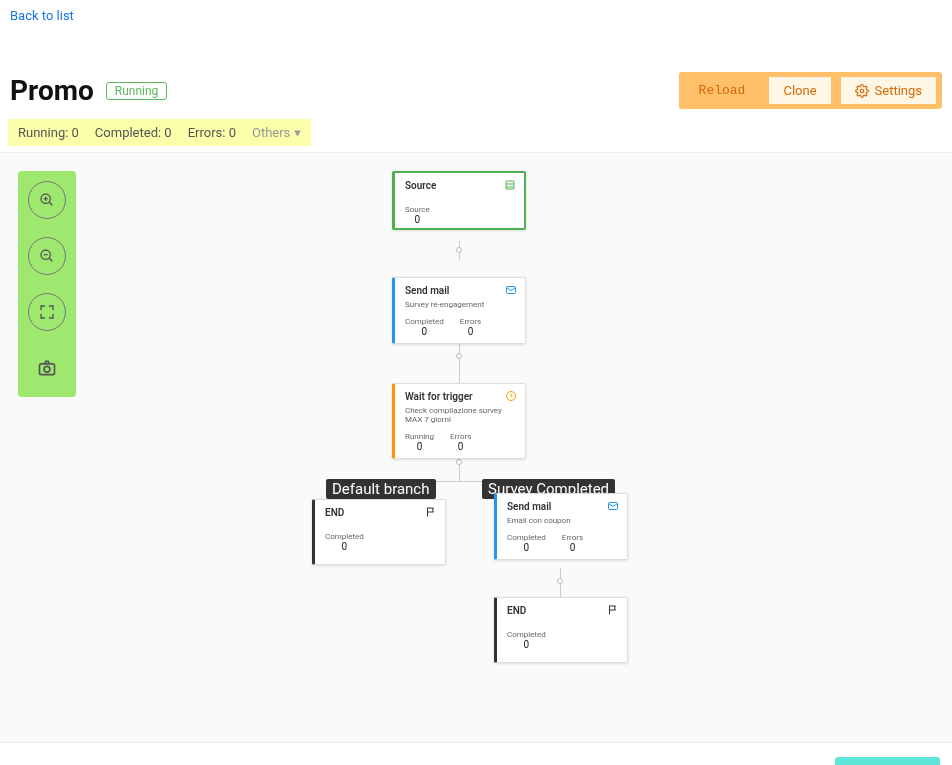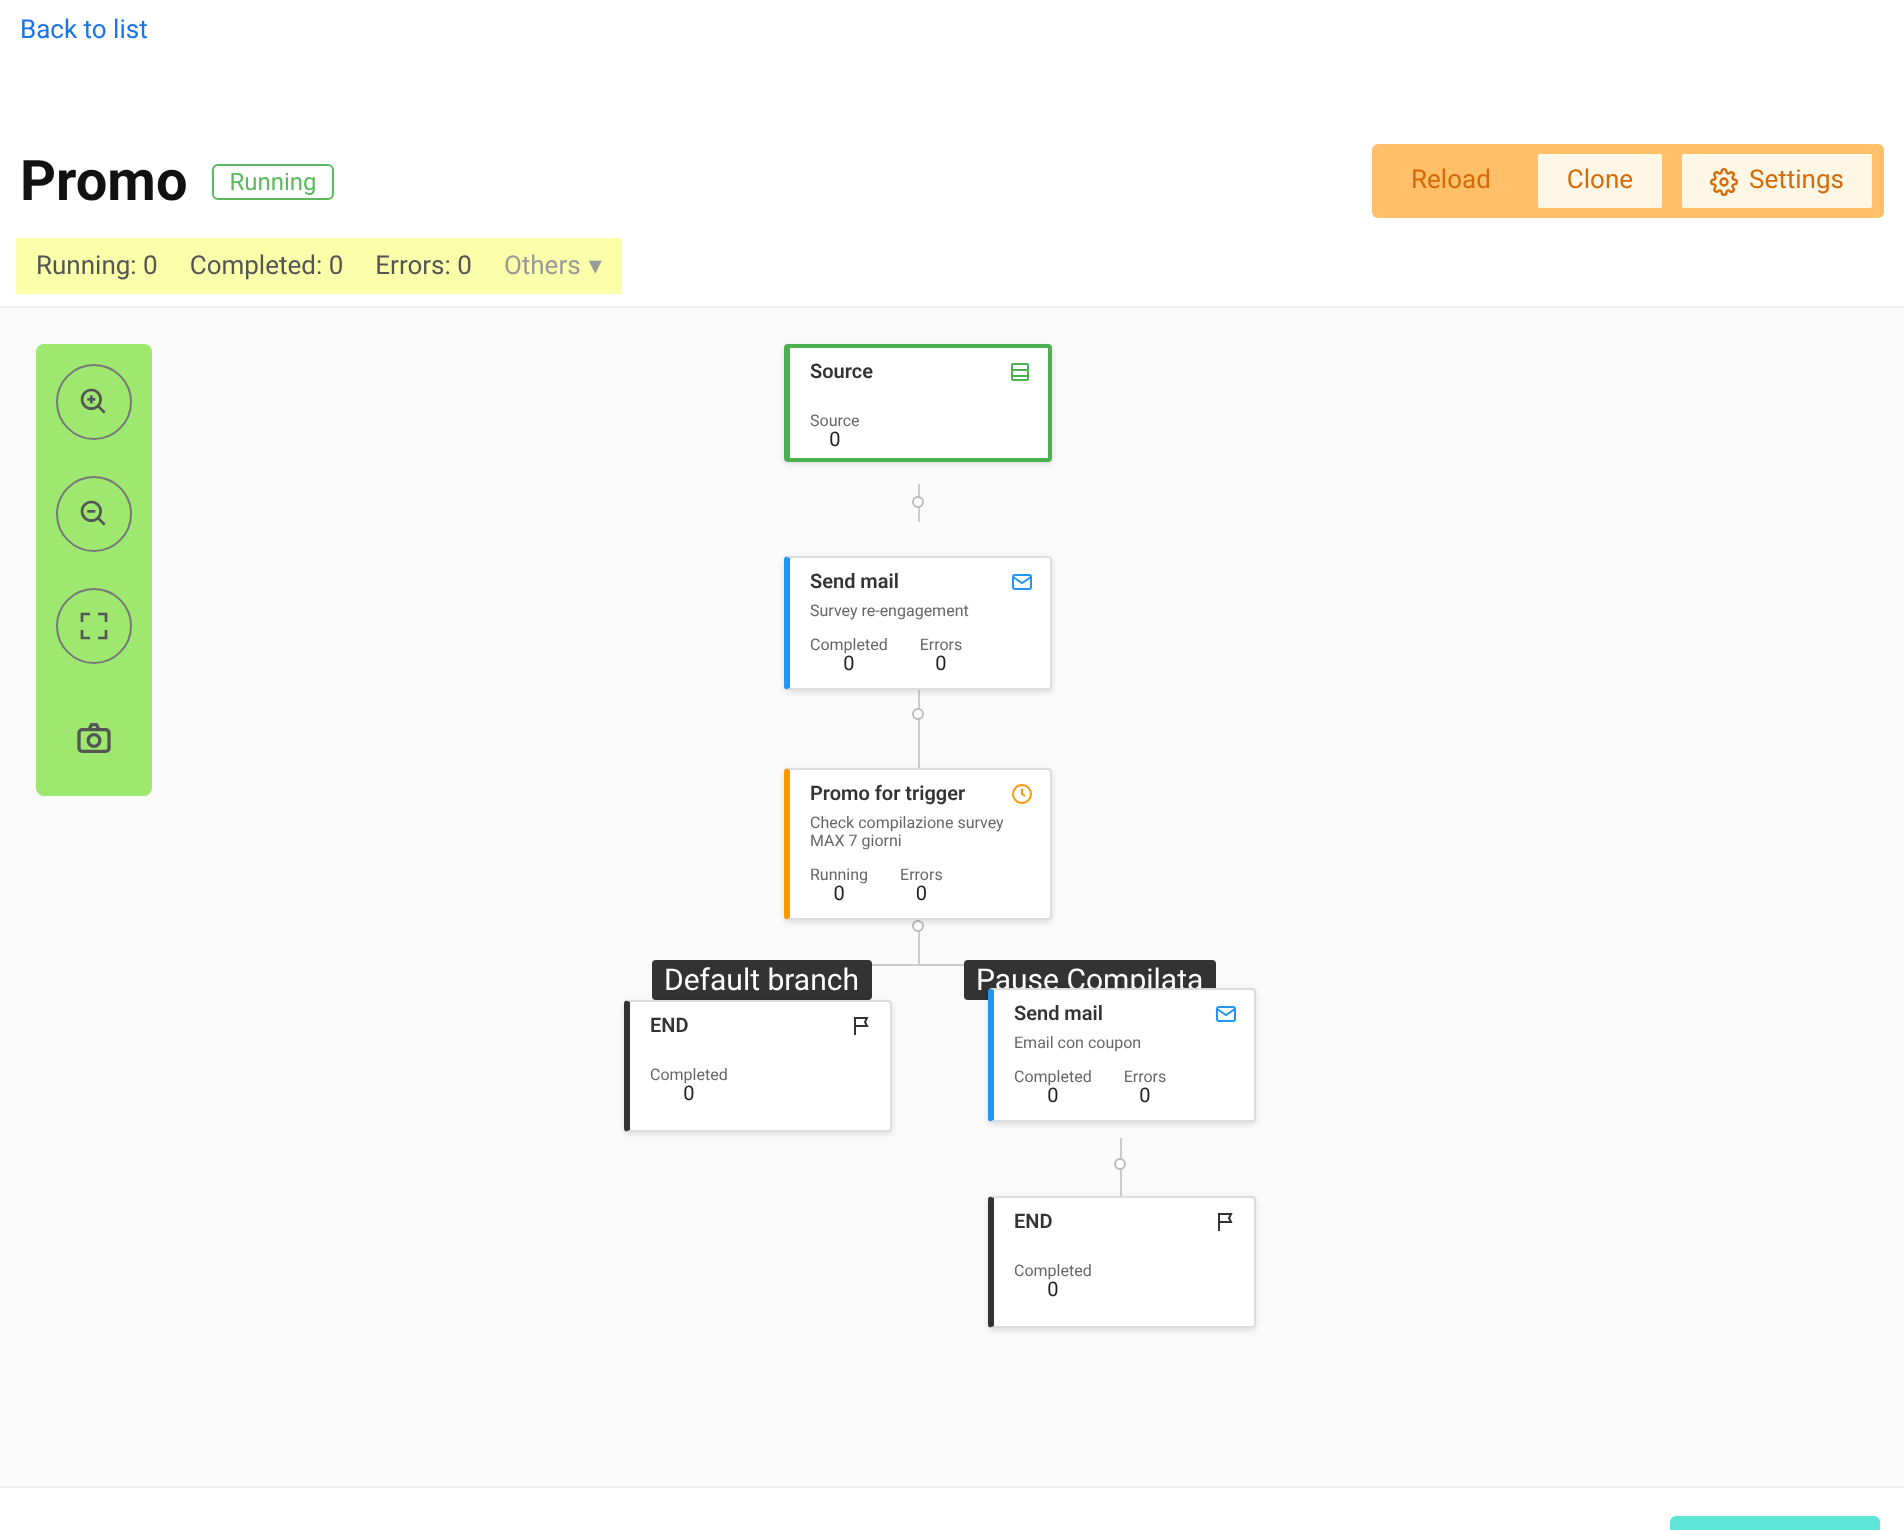--- a/index.html
+++ b/index.html
@@ -7,21 +7,21 @@
 
   .back-link { display: inline-block; margin: 8px 0 0 10px; color: #1a73e8; font-size: 13px; text-decoration: none; }
 
   .header-row { display: flex; align-items: center; justify-content: space-between; padding: 6px 10px 0 10px; margin-top: 43px; }
   .title-wrap { display: flex; align-items: center; gap: 12px; }
   .page-title { font-size: 28px; font-weight: 700; color: #111; }
   .status-pill { border: 1px solid #5cb85c; color: #5cb85c; font-size: 12px; padding: 1px 8px; border-radius: 3px; }
 
   .actions { display: flex; gap: 8px; background: #ffc069; padding: 4px 5px; border-radius: 3px;}
   .action-btn { background: #fff7e6; border: 1px solid #ffc069; color: #d46b08; padding: 6px 14px; font-size: 13px; border-radius: 2px; cursor: pointer; display: flex; align-items: center; gap: 6px; }
-  .action-btn.plain { background: transparent; border-color: transparent; }
+  .action-btn.plain { background: transparent; border-color: transparent; font-family: Liberation Mono, monospace; }
   .gear { display:inline-flex; }
 
   .stats-bar { display: inline-flex; gap: 16px; align-items: center; background: #fcffaa; padding: 6px 10px; margin: 10px 0 0 8px; font-size: 13px; color: #555; }
   .stats-bar .others { color: #999; display: flex; align-items: center; gap: 4px; }
 
   .canvas-area { position: relative; background: #fafafa; border-top: 1px solid #eee; margin-top: 6px; height: 590px; overflow: hidden; }
 
   .toolbox { position: absolute; left: 18px; top: 18px; width: 58px; background: #9ee870; border-radius: 4px; padding: 10px 0; display: flex; flex-direction: column; gap: 18px; align-items: center; }
   .tool-btn { width: 38px; height: 38px; border-radius: 50%; border: 1.5px solid #777; background: transparent; display: flex; align-items: center; justify-content: center; cursor: pointer; color:#555; }
   .tool-btn.borderless { border: none; }
@@ -129,21 +129,21 @@
   <div class="dot" style="left:456px; top:306px;"></div>
 
   <div class="connector" style="left:380px; top:328px; width:180px; height:1px;"></div>
   <div class="connector" style="left:380px; top:328px; width:1px; height:19px;"></div>
   <div class="connector" style="left:560px; top:328px; width:1px; height:19px;"></div>
 
   <div class="connector" style="left:560px; top:415px; width:1px; height:30px;"></div>
   <div class="dot" style="left:557px; top:425px;"></div>
 
   <div class="branch-label" style="left:326px; top:326px;">Default branch</div>
-  <div class="branch-label" style="left:482px; top:326px;">Pause Compilata</div>
+  <div class="branch-label" style="left:482px; top:326px;">Survey Completed</div>
 
   <div class="node bar-green" style="left:392px; top:18px; height:59px;">
     <div class="node-head">
       <span>Source</span>
       <span>
           <svg width="12" height="12" viewBox="0 0 24 24" fill="none" stroke="#4caf50" stroke-width="2">
             <rect x="4" y="4" width="16" height="16" rx="1"></rect>
             <line x1="4" y1="10" x2="20" y2="10"></line>
             <line x1="4" y1="16" x2="20" y2="16"></line>
           </svg>
@@ -175,21 +175,21 @@
         </div>
       <div class="st-col">
           <div>Errors</div>
           <div class="v">0</div>
         </div>
     </div>
   </div>
 
   <div class="node bar-orange" style="left:392px; top:230px;">
     <div class="node-head">
-      <span>Promo for trigger</span>
+      <span>Wait for trigger</span>
       <span>
           <svg width="12" height="12" viewBox="0 0 24 24" fill="none" stroke="#ff9800" stroke-width="2">
             <circle cx="12" cy="12" r="9"></circle>
             <polyline points="12 7 12 12 15 14"></polyline>
           </svg>
         </span>
     </div>
     <div class="node-sub">Check compilazione survey MAX 7 giorni</div>
     <div class="st-row">
       <div class="st-col">

